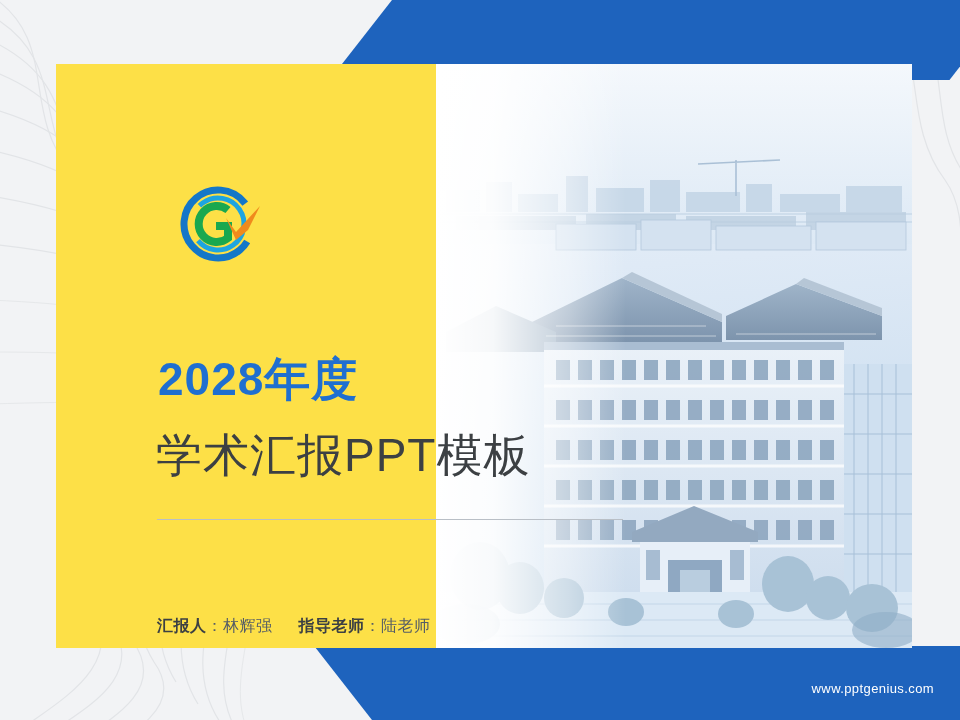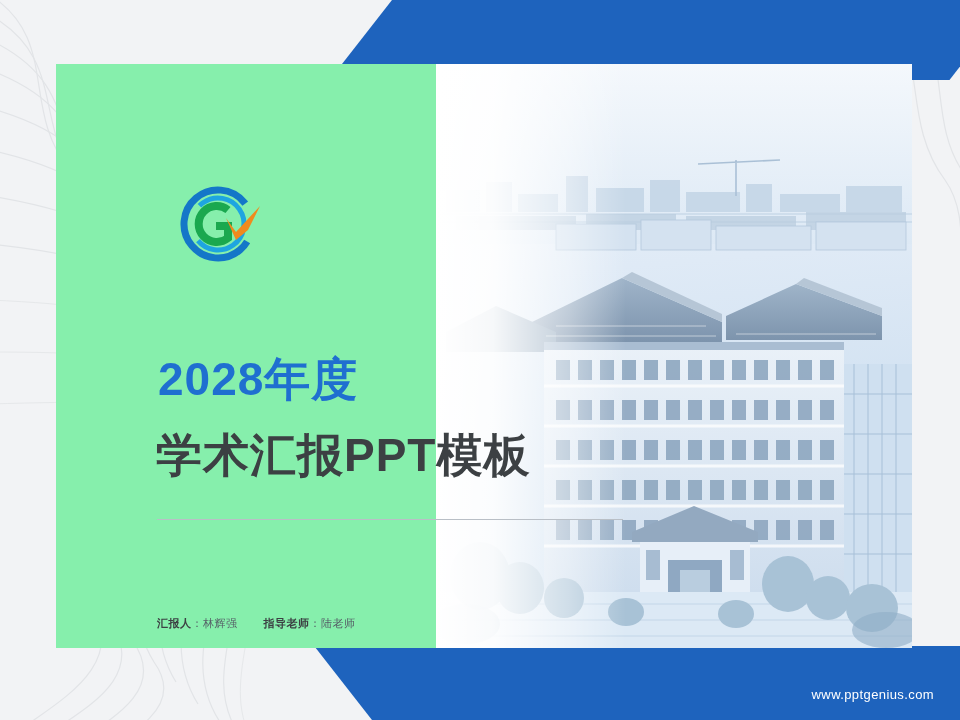--- a/index.html
+++ b/index.html
@@ -75,21 +75,21 @@
     background: #1e63bd;
   }
 
   
   .card {
     position: absolute;
     left: 56px;
     top: 64px;
     width: 856px;
     height: 584px;
-    background: #86efac;
+    background: #fde047;
     overflow: hidden;
     box-shadow: 0 0 0 0 rgba(0,0,0,0);
   }
 
   
   .photo {
     position: absolute;
     right: 0;
     top: 0;
     width: 476px;
@@ -127,21 +127,21 @@
     color: #1f6fd0;
     letter-spacing: 1px;
     line-height: 1;
     white-space: nowrap;
   }
   .title-main {
     position: absolute;
     left: 100px;
     top: 368px;
     font-size: 46px;
-    font-weight: bold;
+    font-weight: normal;
     color: #3c4043;
     letter-spacing: 1px;
     line-height: 1;
     white-space: nowrap;
   }
   .rule {
     position: absolute;
     left: 101px;
     top: 455px;
     width: 466px;
@@ -154,33 +154,33 @@
     top: 476px;
     font-size: 23px;
     color: #5c6570;
     letter-spacing: 1px;
     white-space: nowrap;
   }
   .meta {
     position: absolute;
     left: 101px;
     top: 552px;
-    font-size: 11px;
+    font-size: 16px;
     color: #555d66;
     white-space: nowrap;
     letter-spacing: 0.5px;
   }
   .meta .lbl { font-weight: bold; color: #3c4043; }
   .meta .gap { display: inline-block; width: 26px; }
 
   
   .footer-url {
     position: absolute;
     right: 26px;
-    bottom: 18px;
+    bottom: 24px;
     font-size: 13px;
     color: #ffffff;
     letter-spacing: 0.4px;
   }
 </style>
 </head>
 <body>
 
 <div id="slide">
 

